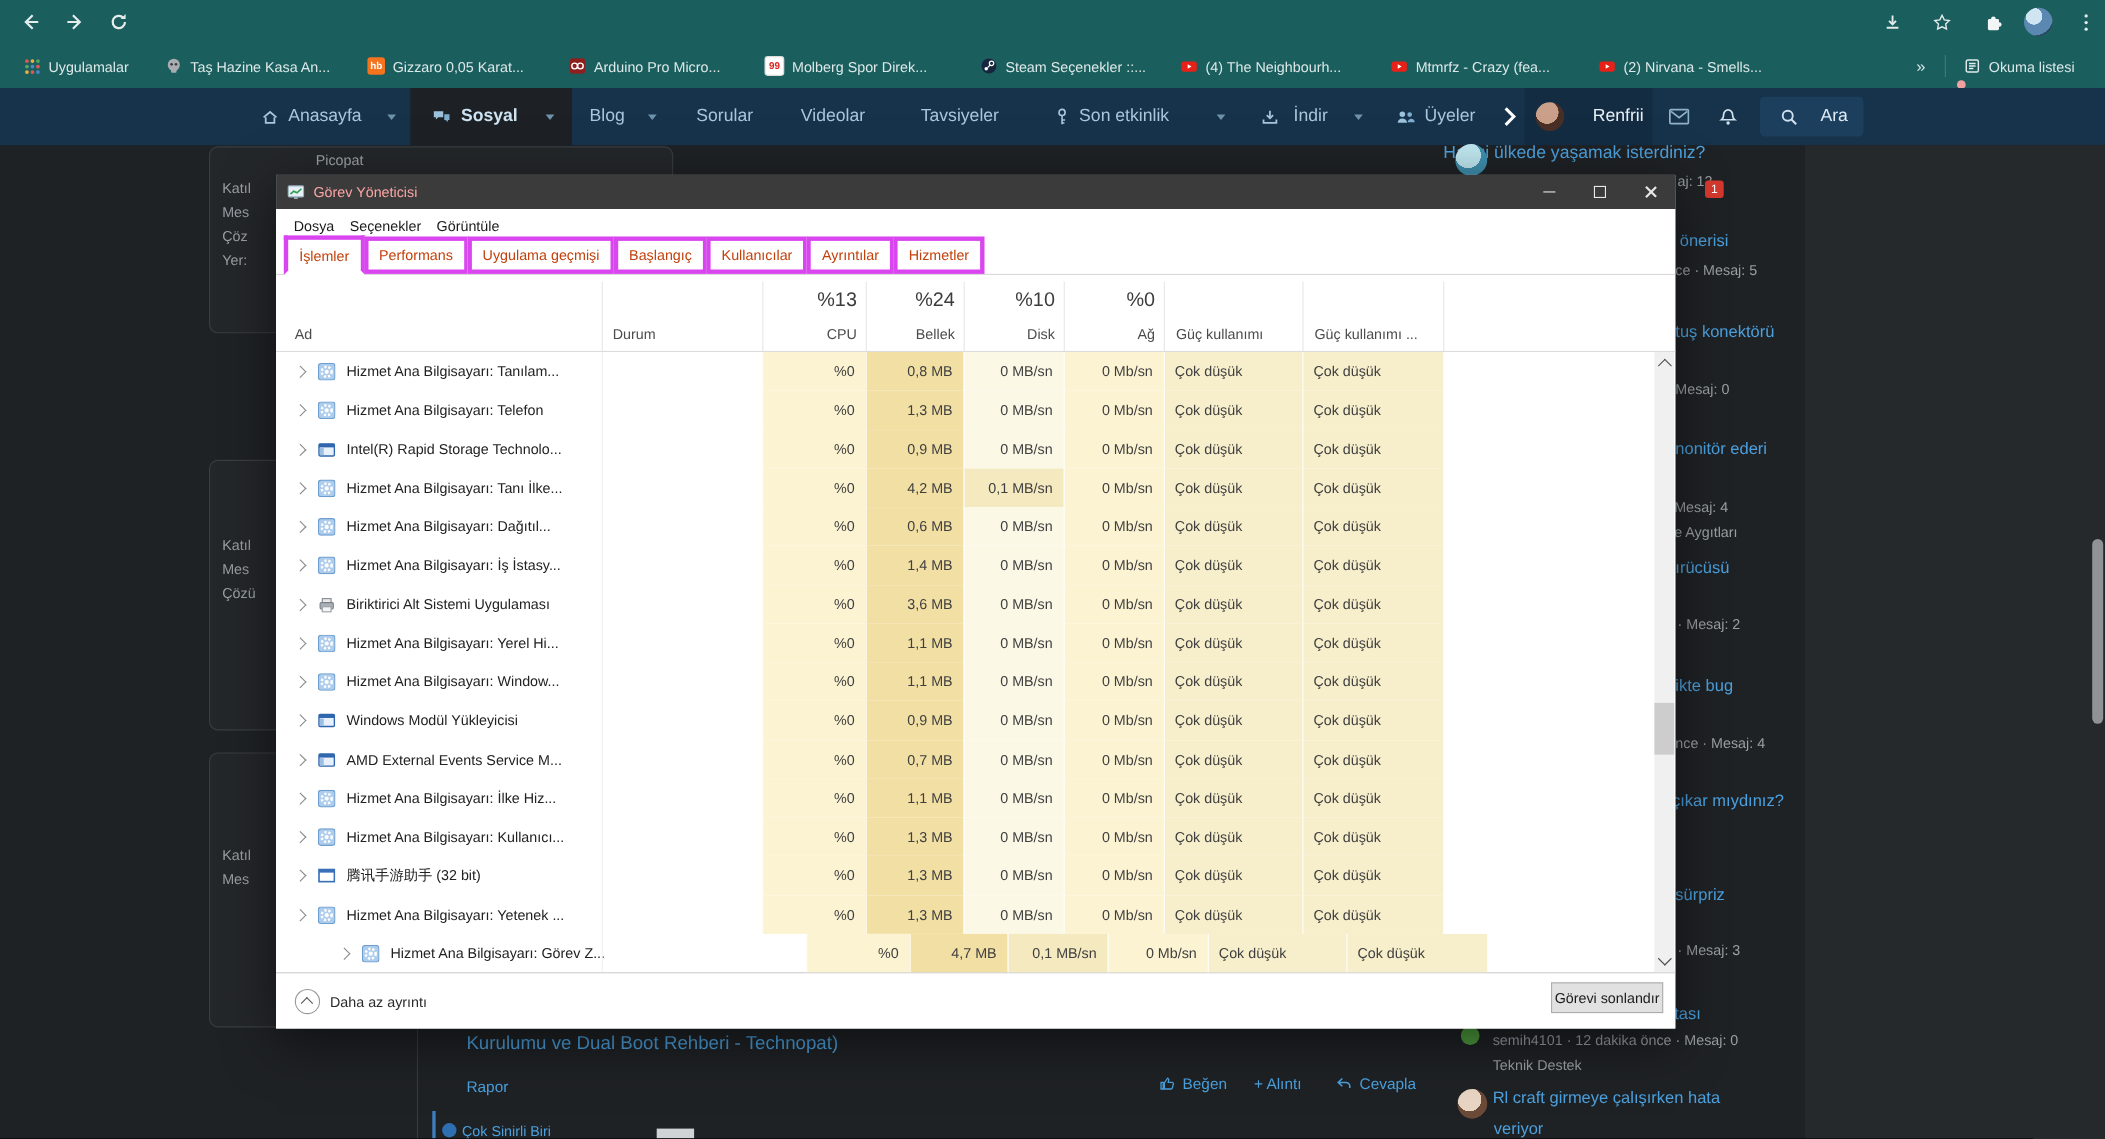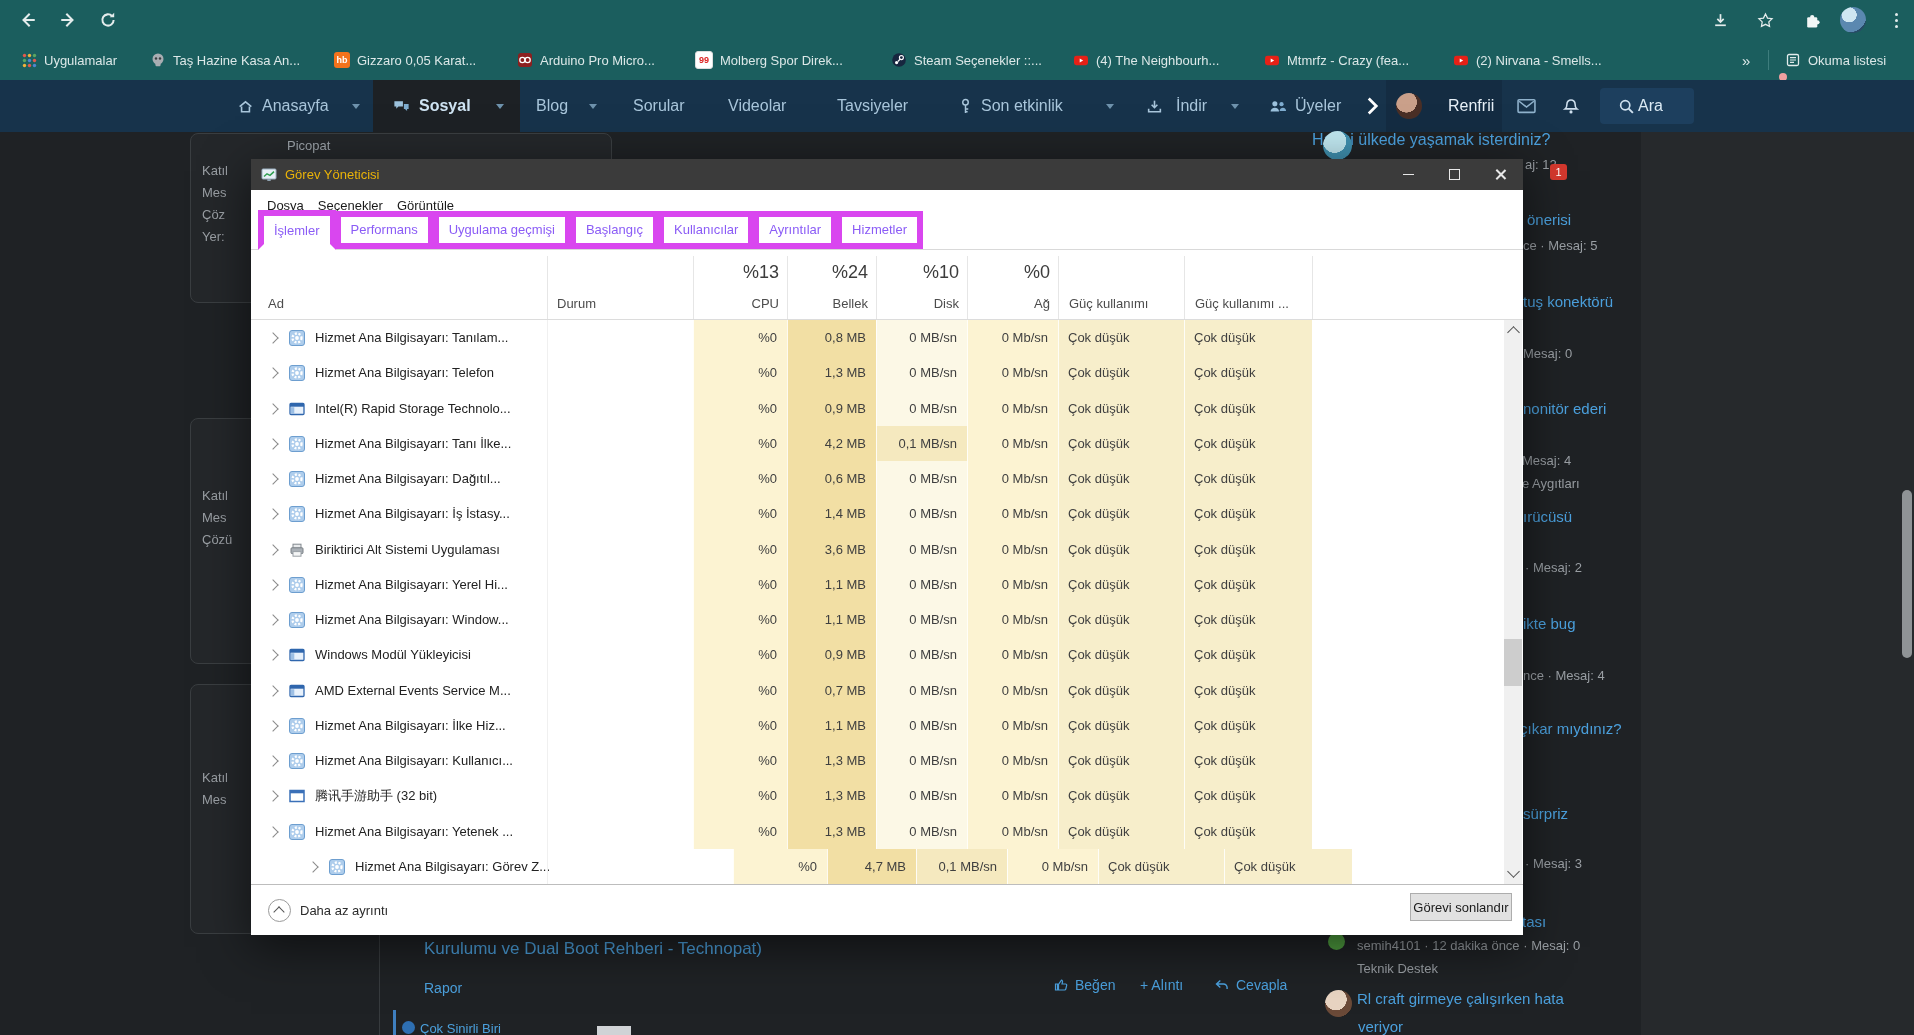--- a/index.html
+++ b/index.html
@@ -48,33 +48,33 @@
   .vline{position:absolute;left:379px;top:935px;width:1px;height:100px;background:#373b3e;}
   .post-link{position:absolute;color:#4ba0dd;font-size:17px;white-space:nowrap;}
   .post-small{position:absolute;color:#4ba0dd;font-size:14px;white-space:nowrap;display:flex;align-items:center;gap:6px;}
   .quote-bar{position:absolute;left:393px;top:1010px;width:3px;height:25px;background:#3f7fbf;}
   .quote-av{position:absolute;left:402px;top:1021px;width:13px;height:13px;border-radius:50%;background:#2e6fb2;}
   .gray-box{position:absolute;left:597px;top:1026px;width:34px;height:9px;background:#d0d3d6;}
 
   
   .tm{position:absolute;left:251px;top:159px;width:1272px;height:776px;background:#fff;z-index:10;
       box-shadow:0 12px 45px rgba(0,0,0,.55);font-size:13px;color:#333;}
-  .tm-titlebar{height:31px;background:#3b3b3b;display:flex;align-items:center;color:#eab308;}
+  .tm-titlebar{height:31px;background:#3b3b3b;display:flex;align-items:center;color:#fca5a5;}
   .tm-title{margin-left:8px;font-size:13px;}
   .tm-controls{margin-left:auto;display:flex;}
   .tm-ctl{width:46px;height:31px;display:flex;align-items:center;justify-content:center;}
   .glyph-min{width:11px;height:1px;background:#e8e8e8;}
   .glyph-max{width:9px;height:9px;border:1px solid #e8e8e8;}
   .glyph-close{position:relative;width:13px;height:13px;}
   .glyph-close::before,.glyph-close::after{content:"";position:absolute;left:6px;top:0;width:1.5px;height:13px;background:#e8e8e8;}
   .glyph-close::before{transform:rotate(45deg);} .glyph-close::after{transform:rotate(-45deg);}
   .tm-menubar{height:30px;background:#fff;display:flex;align-items:center;padding-left:9px;color:#1a1a1a;}
   .tm-menu{padding:0 7px;}
   .tm-tabs{height:30px;background:#fff;display:flex;align-items:flex-end;padding-left:8px;border-bottom:1px solid #d9d9d9;box-sizing:border-box;}
-  .tm-tab{padding:5px 10px 6px;border:6px solid #d946ef;margin-left:-1px;color:#8b5cf6;background:#fff;}
+  .tm-tab{padding:5px 10px 6px;border:4px solid #d946ef;margin-left:-1px;color:#c2410c;background:#fff;}
   .tm-tab.active{border-bottom-color:#fff;margin-bottom:-1px;padding-top:7px;}
   .tm-header{position:relative;height:70px;border-bottom:1px solid #dcdcdc;box-sizing:border-box;background:#fff;}
   .hdr-div{position:absolute;top:6px;bottom:0;width:1px;background:#e6e6e6;}
   .hdr-pct{position:absolute;top:12px;font-size:18px;color:#3c3c3c;text-align:right;}
   .hdr-lab{position:absolute;bottom:8px;font-size:13px;color:#4c4c4c;white-space:nowrap;}
   .tm-rows{position:relative;height:564px;border-bottom:1px solid #bdbdbd;box-sizing:content-box;overflow:hidden;background:#fff;}
   .tm-row{position:absolute;left:0;width:1253px;height:36px;}
   .cell{position:absolute;top:0;height:100%;display:flex;align-items:center;box-sizing:border-box;
         font-size:13px;color:#3f3f3f;white-space:nowrap;overflow:hidden;}
   .cell.num{justify-content:flex-end;padding-right:10px;}
@@ -344,21 +344,21 @@
     </div>
     <div class="abs" style="left:1550px;top:84px;width:17px;height:16px;background:#d4382e;border-radius:3px;color:#fff;
          font-size:11px;display:flex;align-items:center;justify-content:center;z-index:2">1</div>
     <div class="nv" style="left:1562px">
       <svg width="18" height="19" viewBox="0 0 16 16">
           <path d="M8 2.2a3.6 3.6 0 0 1 3.6 3.6c0 2.7.8 3.7 1.6 4.3H2.8c.8-.6 1.6-1.6 1.6-4.3A3.6 3.6 0 0 1 8 2.2z" fill="none" stroke="#cfe0ee" stroke-width="1.4"></path>
           <circle cx="8" cy="12.8" r="1.4" fill="#cfe0ee"></circle>
         </svg>
     </div>
 
-    <div class="nv" style="left:1618px;gap:3px">
+    <div class="nv" style="left:1618px;gap:20px">
       <svg width="17" height="17" viewBox="0 0 16 16">
           <circle cx="6.8" cy="6.8" r="4.3" fill="none" stroke="#cfe0ee" stroke-width="1.6"></circle>
           <path d="M10 10l4 4" stroke="#cfe0ee" stroke-width="1.8"></path>
         </svg>
       <span style="color:#dcebf5">Ara</span>
     </div>
   </div>
 
   <div class="right-panel"></div>
   <div class="bgcard" style="left:190px;top:133px;width:420px;height:168px"></div>

